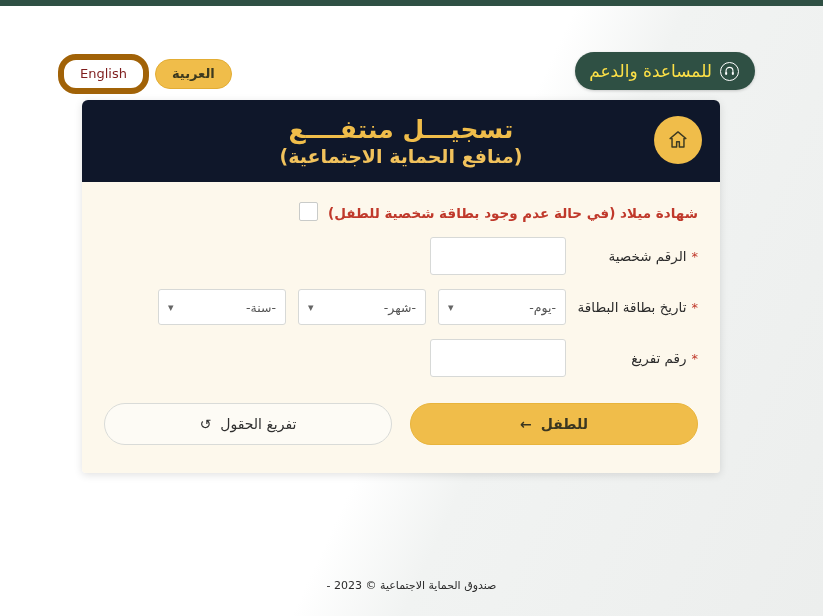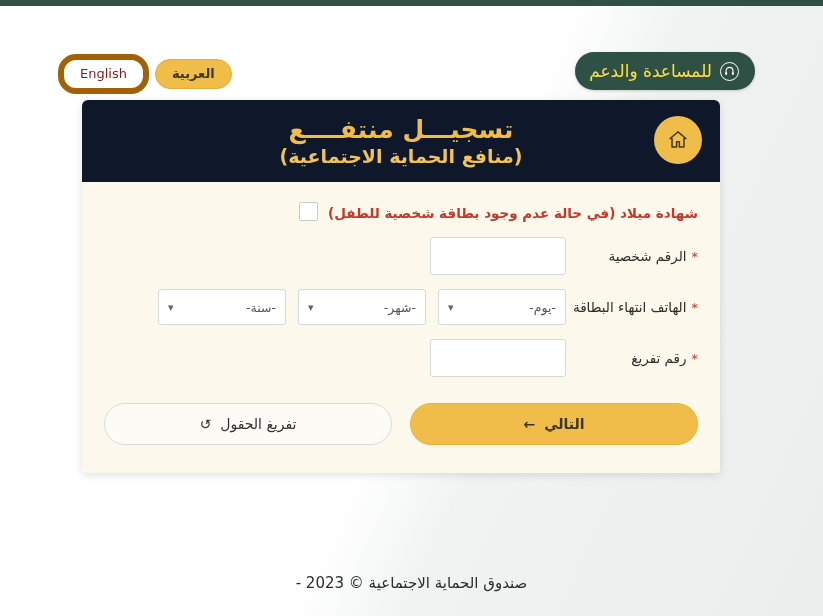--- a/index.html
+++ b/index.html
@@ -258,21 +258,21 @@
     color: #2f2f2f;
     border: 1px solid #d9dbd8;
   }
 
   
   .footer {
     position: absolute;
     left: 0; right: 0;
     bottom: 24px;
     text-align: center;
-    font-size: 15px;
+    font-size: 11px;
     color: #2b2b2b;
   }
   .footer .copy {
     display: inline-block;
     direction: ltr;
   }
 </style>
 </head>
 <body>
 
@@ -324,21 +324,21 @@
           <span>الرقم شخصية</span>
         </div>
         <div class="field-area">
           <input class="text-input" type="text" value="" style="">
         </div>
       </div>
 
       <div class="form-row">
         <div class="field-label">
           <span class="req">*</span>
-          <span>الهاتف انتهاء البطاقة</span>
+          <span>تاريخ بطاقة البطاقة</span>
         </div>
         <div class="field-area">
           <div class="select-box">
             <span>-يوم-</span>
             <span class="chev">▾</span>
           </div>
           <div class="select-box">
             <span>-شهر-</span>
             <span class="chev">▾</span>
           </div>
@@ -354,21 +354,21 @@
           <span class="req">*</span>
           <span>رقم تفريغ</span>
         </div>
         <div class="field-area">
           <input class="text-input" type="text" value="" style="">
         </div>
       </div>
 
       <div class="actions">
         <div class="btn btn-primary">
-          <span>التالي</span>
+          <span>للطفل</span>
           <span>←</span>
         </div>
         <div class="btn btn-secondary">
           <span>تفريغ الحقول</span>
           <span>↺</span>
         </div>
       </div>
 
     </div>
   </div>

